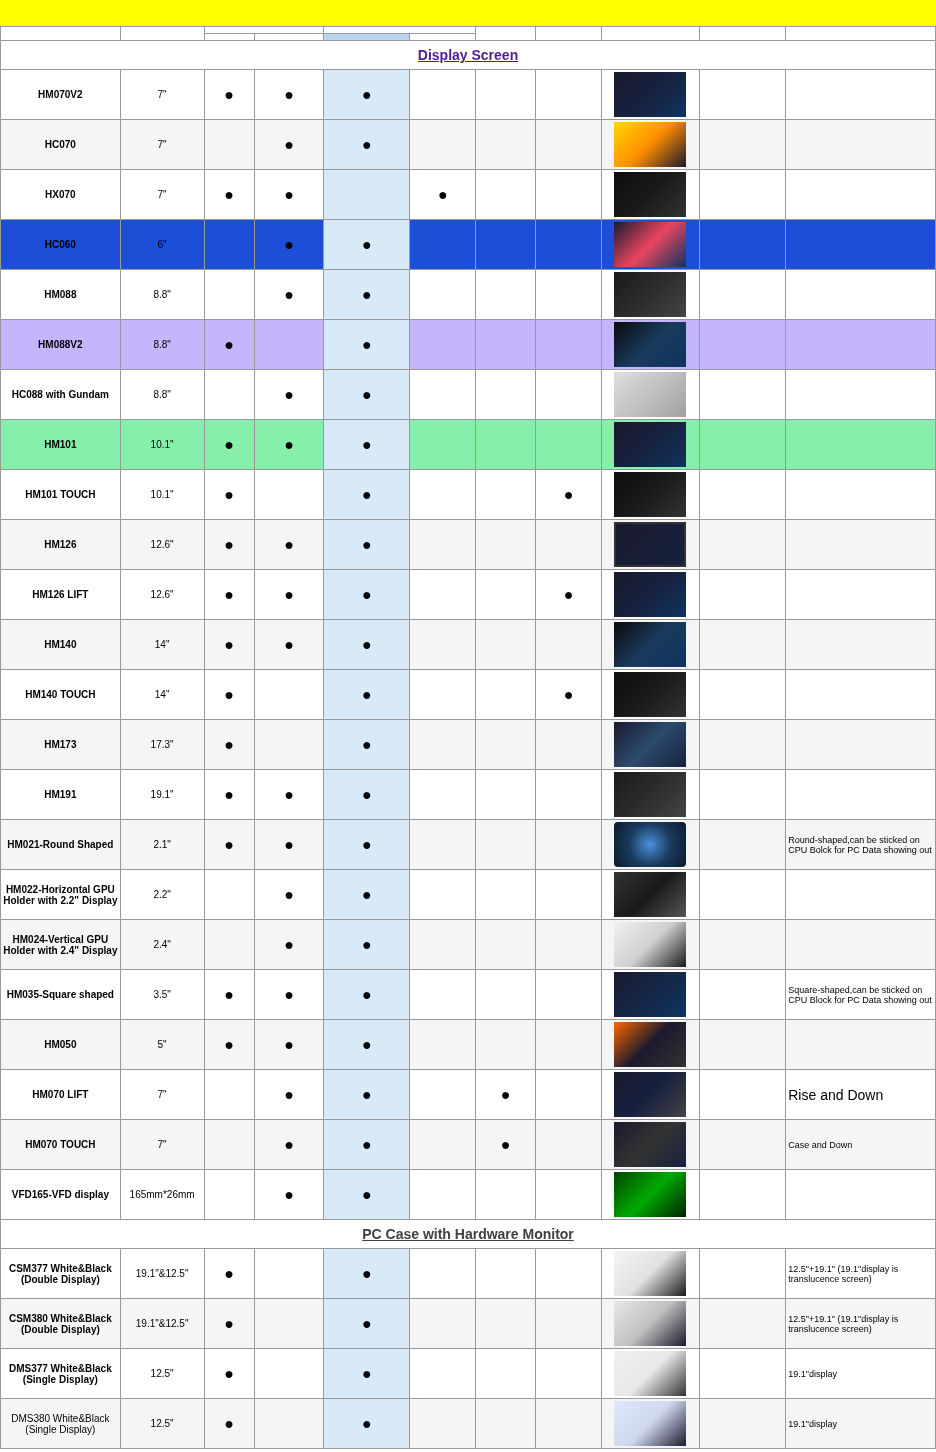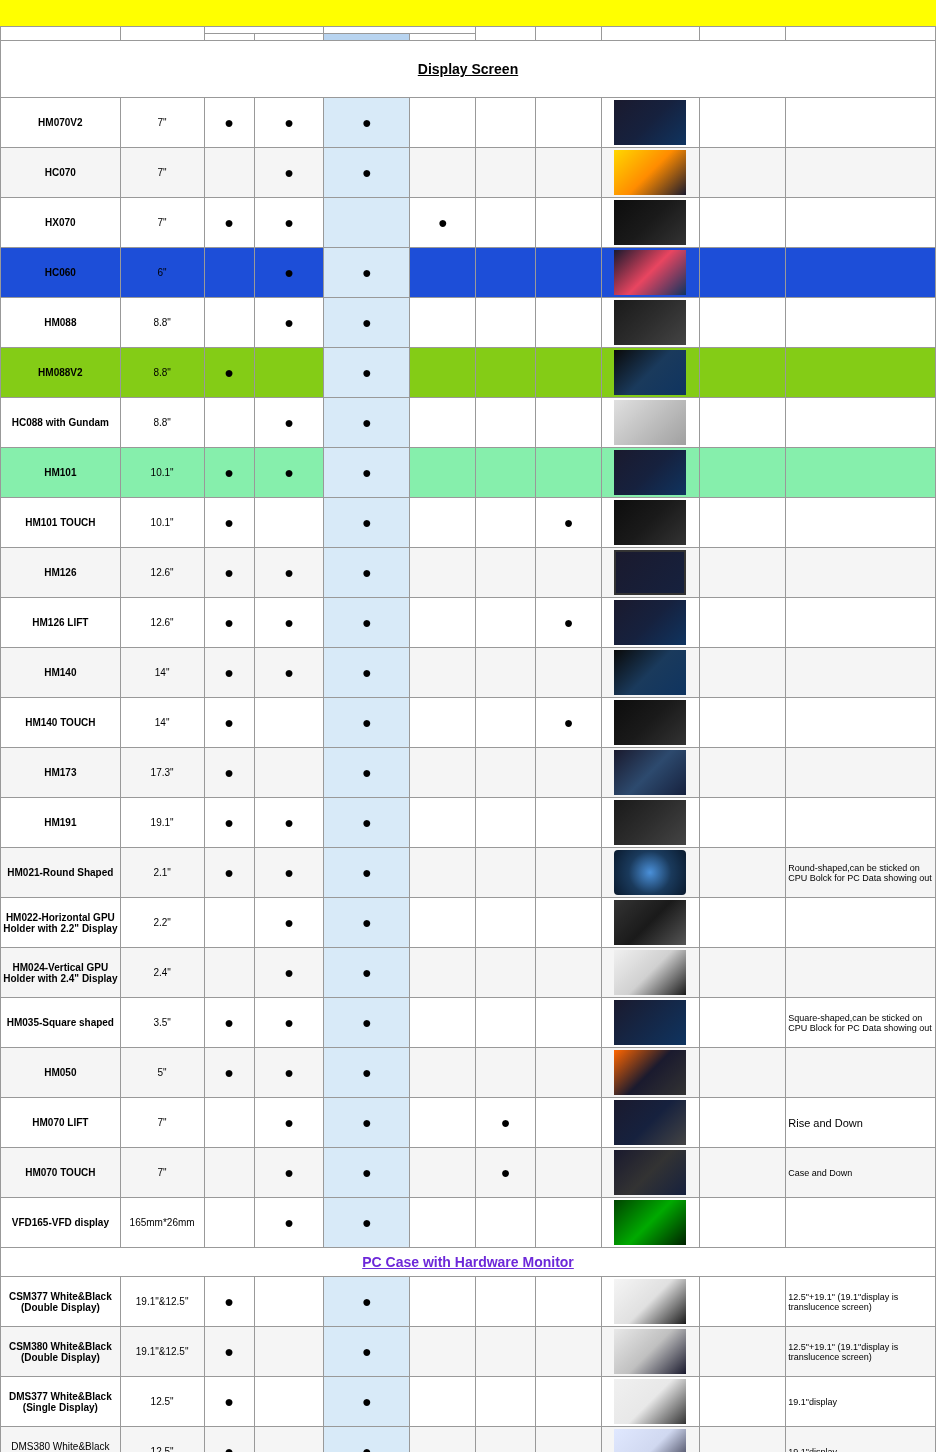--- a/index.html
+++ b/index.html
@@ -94,21 +94,21 @@
     </tr>
     <tr>
       <th></th>
       <th></th>
       <th style="background:#b8d4f0;"></th>
       <th></th>
     </tr>
   </thead>
   <tbody id="table-body">
       <tr>
-  <td colspan="11" style="background:#fff; color:#000000; font-weight:bold; font-size:14px; text-decoration:underline; border:1px solid #999; padding:20px; text-align:center;margin-left:40px;">Display Screen</td>
+  <td colspan="11" style="background:#fff; color:#4c1d95; font-weight:bold; font-size:14px; text-decoration:underline; border:1px solid #999; padding:6px; text-align:center;margin-left:40px;">Display Screen</td>
 </tr>
       <tr style="background:#ffffff">
     <td style="font-weight:bold; font-size:10px;">HM070V2</td>
     <td>7"</td>
     <td><span class="bullet">●</span></td>
     <td><span class="bullet">●</span></td>
     <td style="background:#d8eaf8;"><span class="bullet">●</span></td>
     <td></td>
     <td></td>
     <td></td>
@@ -171,21 +171,21 @@
     <td style="background:#d8eaf8;"><span class="bullet">●</span></td>
     <td></td>
     <td></td>
     <td></td>
     <td class="photo-cell">
           <div class="photo-placeholder photo-wide" style=""></div>
         </td>
     <td></td>
     <td style="text-align:left; font-size:9px;"></td>
   </tr>
-      <tr style="background:#84cc16">
+      <tr style="background:#c4b5fd">
     <td style="font-weight:bold; font-size:10px;">HM088V2</td>
     <td>8.8"</td>
     <td><span class="bullet">●</span></td>
     <td></td>
     <td style="background:#d8eaf8;"><span class="bullet">●</span></td>
     <td></td>
     <td></td>
     <td></td>
     <td class="photo-cell">
           <div class="photo-placeholder photo-wide2" style=""></div>
@@ -409,21 +409,21 @@
     <td></td>
     <td><span class="bullet">●</span></td>
     <td style="background:#d8eaf8;"><span class="bullet">●</span></td>
     <td></td>
     <td><span class="bullet">●</span></td>
     <td></td>
     <td class="photo-cell">
           <div class="photo-placeholder photo-lift" style=""></div>
         </td>
     <td></td>
-    <td style="text-align:left; font-size:11px;">Rise and Down</td>
+    <td style="text-align:left; font-size:14px;">Rise and Down</td>
   </tr>
       <tr style="background:#f5f5f5">
     <td style="font-weight:bold; font-size:10px;">HM070 TOUCH</td>
     <td>7"</td>
     <td></td>
     <td><span class="bullet">●</span></td>
     <td style="background:#d8eaf8;"><span class="bullet">●</span></td>
     <td></td>
     <td><span class="bullet">●</span></td>
     <td></td>
@@ -442,21 +442,21 @@
     <td></td>
     <td></td>
     <td></td>
     <td class="photo-cell">
           <div class="photo-placeholder photo-vfd" style=""></div>
         </td>
     <td></td>
     <td style="text-align:left; font-size:9px;"></td>
   </tr>
       <tr>
-  <td colspan="11" style="background:#fff; color:#6d28d9; font-weight:bold; font-size:14px; text-decoration:underline; border:1px solid #999; padding:6px; text-align:center;">PC Case with Hardware Monitor</td>
+  <td colspan="11" style="background:#fff; color:#404040; font-weight:bold; font-size:14px; text-decoration:underline; border:1px solid #999; padding:6px; text-align:center;">PC Case with Hardware Monitor</td>
 </tr>
       <tr style="background:#ffffff">
     <td style="font-weight:bold; font-size:10px;">CSM377 White&amp;Black (Double Display)</td>
     <td>19.1"&amp;12.5"</td>
     <td><span class="bullet">●</span></td>
     <td></td>
     <td style="background:#d8eaf8;"><span class="bullet">●</span></td>
     <td></td>
     <td></td>
     <td></td>

